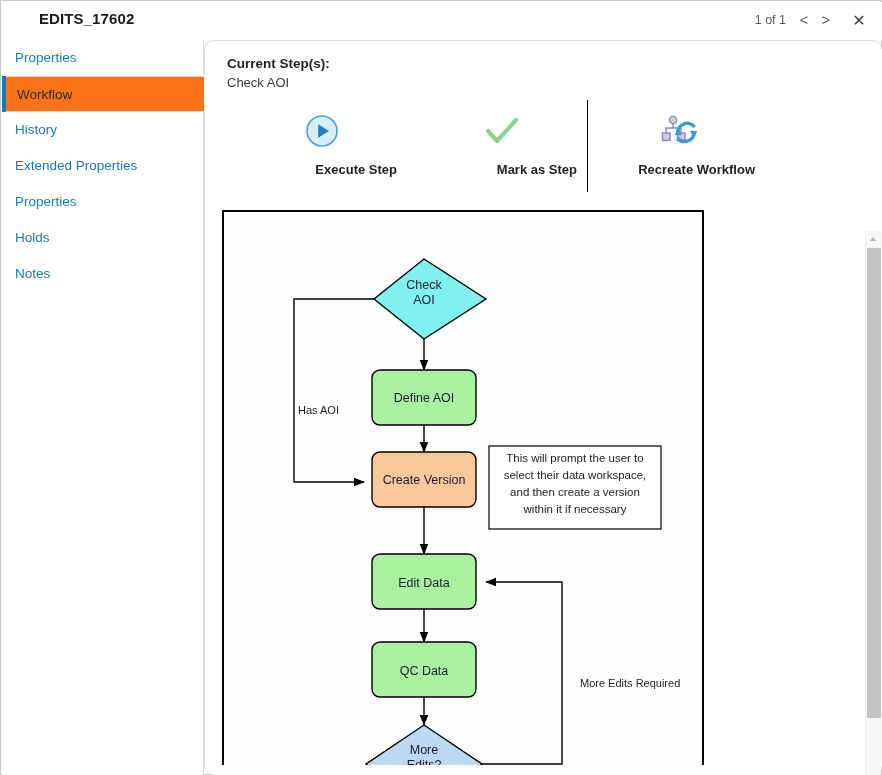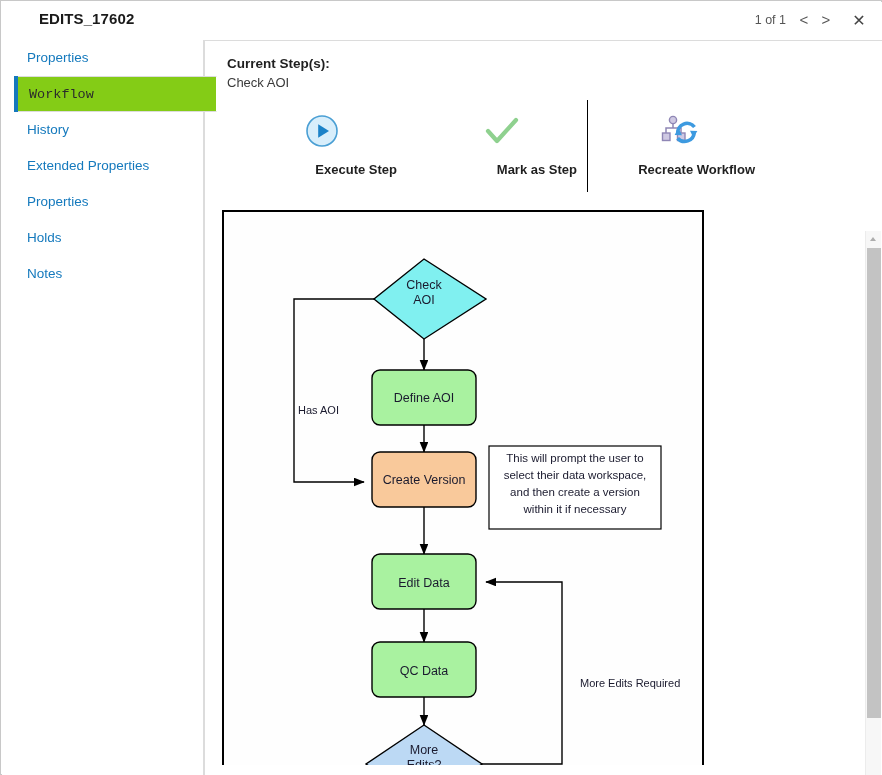--- a/index.html
+++ b/index.html
@@ -19,32 +19,32 @@
             font-size:15px;color:#555;text-align:center;line-height:22px;cursor:default;}
   #nav-next{position:absolute;right:47px;top:7px;width:18px;height:22px;
             font-size:15px;color:#555;text-align:center;line-height:22px;cursor:default;}
   #close-btn{position:absolute;right:10px;top:6px;width:26px;height:26px;
              font-size:16px;color:#444;text-align:center;line-height:26px;cursor:default;}
 
   
   #sidebar{position:absolute;left:1px;top:39px;width:202px;height:735px;
            background:#fff;border-right:1px solid #dcdcdc;box-sizing:border-box;}
   .tab{position:relative;height:36px;line-height:36px;font-size:13.5px;
-       color:#1479bd;padding-left:13px;box-sizing:border-box;cursor:default;margin-left:12px;}
-  .tab.active{color:#2b2b2b;background:#84cc16;
+       color:#1479bd;padding-left:13px;box-sizing:border-box;cursor:default;}
+  .tab.active{color:#2b2b2b;background:#f97316;
               border-top:1px solid #dcdcdc;border-bottom:1px solid #dcdcdc;
-              border-right:1px solid #fff;width:203px;z-index:3;font-family:Liberation Mono, monospace;}
+              border-right:1px solid #fff;width:203px;z-index:3;}
   .tab.active:before{content:"";position:absolute;left:0;top:-1px;bottom:-1px;
                      width:4px;background:#1479bd;}
   .tab.active .tlabel{padding-left:2px;}
 
   
   #main{position:absolute;left:203px;top:39px;width:678px;height:735px;
         background:#fff;box-sizing:border-box;
-        border-top:1px solid #dcdcdc;border-left:1px solid #dcdcdc;}
+        border-top:1px solid #dcdcdc;border-left:1px solid #dcdcdc;border-radius:10px;}
   #main-inner{position:absolute;left:0;top:0;right:0;bottom:10px;overflow:hidden;}
 
   #cur-step-lbl{position:absolute;left:22px;top:15px;font-size:13.5px;
                 font-weight:700;color:#1f1f1f;}
   #cur-step-val{position:absolute;left:22px;top:34px;font-size:13px;color:#3a3a3a;}
 
   
   #toolbar{position:absolute;left:0;top:59px;width:678px;height:130px;}
   .tbtn{position:absolute;top:0;width:150px;text-align:center;cursor:default;}
   .tbtn .tico{height:62px;display:flex;align-items:center;justify-content:center;}

